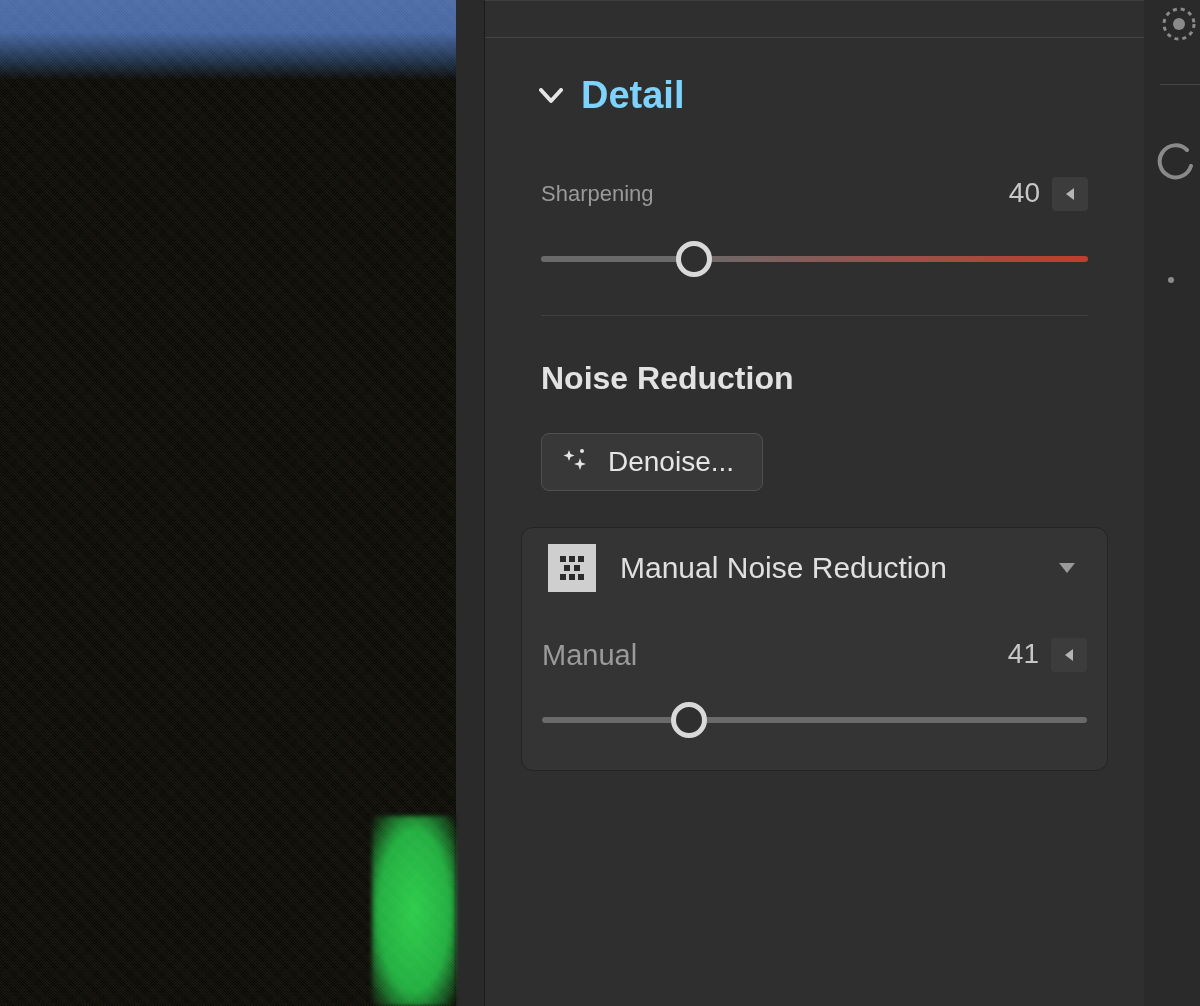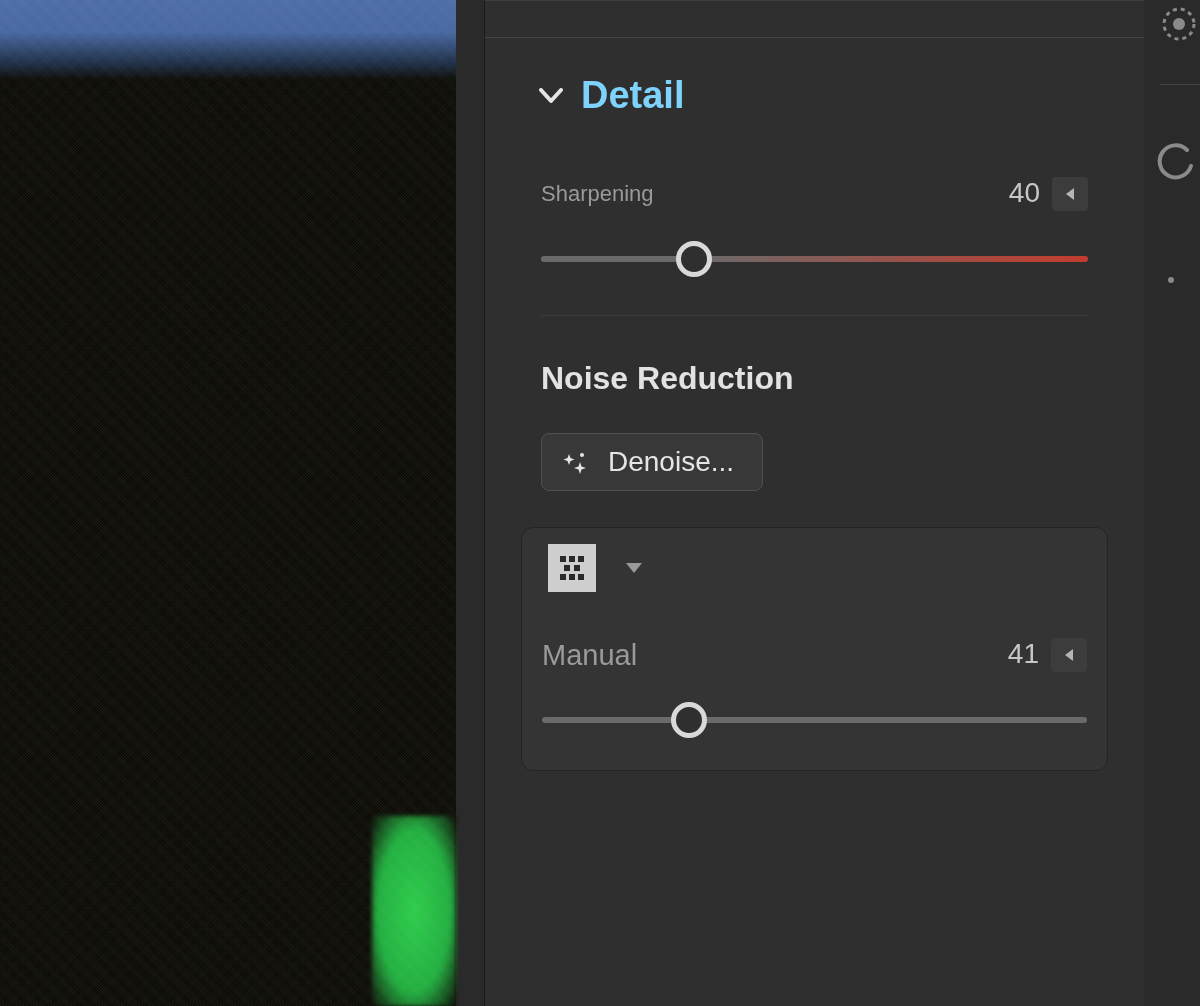--- a/index.html
+++ b/index.html
@@ -146,21 +146,21 @@
   }
   .subheader {
     color: #e2e2e2;
     font-size: 32px;
     font-weight: 600;
     padding: 44px 56px 0;
   }
   .denoise-btn {
     margin: 36px 0 0 56px;
     display: inline-flex;
-    align-items: flex-end;
+    align-items: flex-start;
     gap: 18px;
     padding: 12px 28px 12px 18px;
     background: #383838;
     border: 1px solid #505050;
     border-radius: 8px;
   }
   .denoise-btn .icon svg { display:block; }
   .denoise-btn-label {
     color: #e5e5e5;
     font-size: 28px;
@@ -300,20 +300,21 @@
             <rect x="3" y="3" width="6" height="6" fill="#2a2a2a"></rect>
             <rect x="12" y="3" width="6" height="6" fill="#2a2a2a"></rect>
             <rect x="21" y="3" width="6" height="6" fill="#2a2a2a"></rect>
             <rect x="7" y="12" width="6" height="6" fill="#2a2a2a"></rect>
             <rect x="17" y="12" width="6" height="6" fill="#2a2a2a"></rect>
             <rect x="3" y="21" width="6" height="6" fill="#2a2a2a"></rect>
             <rect x="12" y="21" width="6" height="6" fill="#2a2a2a"></rect>
             <rect x="21" y="21" width="6" height="6" fill="#2a2a2a"></rect>
           </svg>
         </span>
+        <span class="manual-title">Manual Noise Reduction</span>
         <span class="manual-expand">
           <svg width="20" height="14" viewBox="0 0 20 14">
               <path d="M2 2 L10 12 L18 2 Z" fill="#9a9a9a"></path>
             </svg>
         </span>
       </div>
 
 
       <div class="manual-slider-block" style="padding-top:34px">
         <div class="slider-header">

